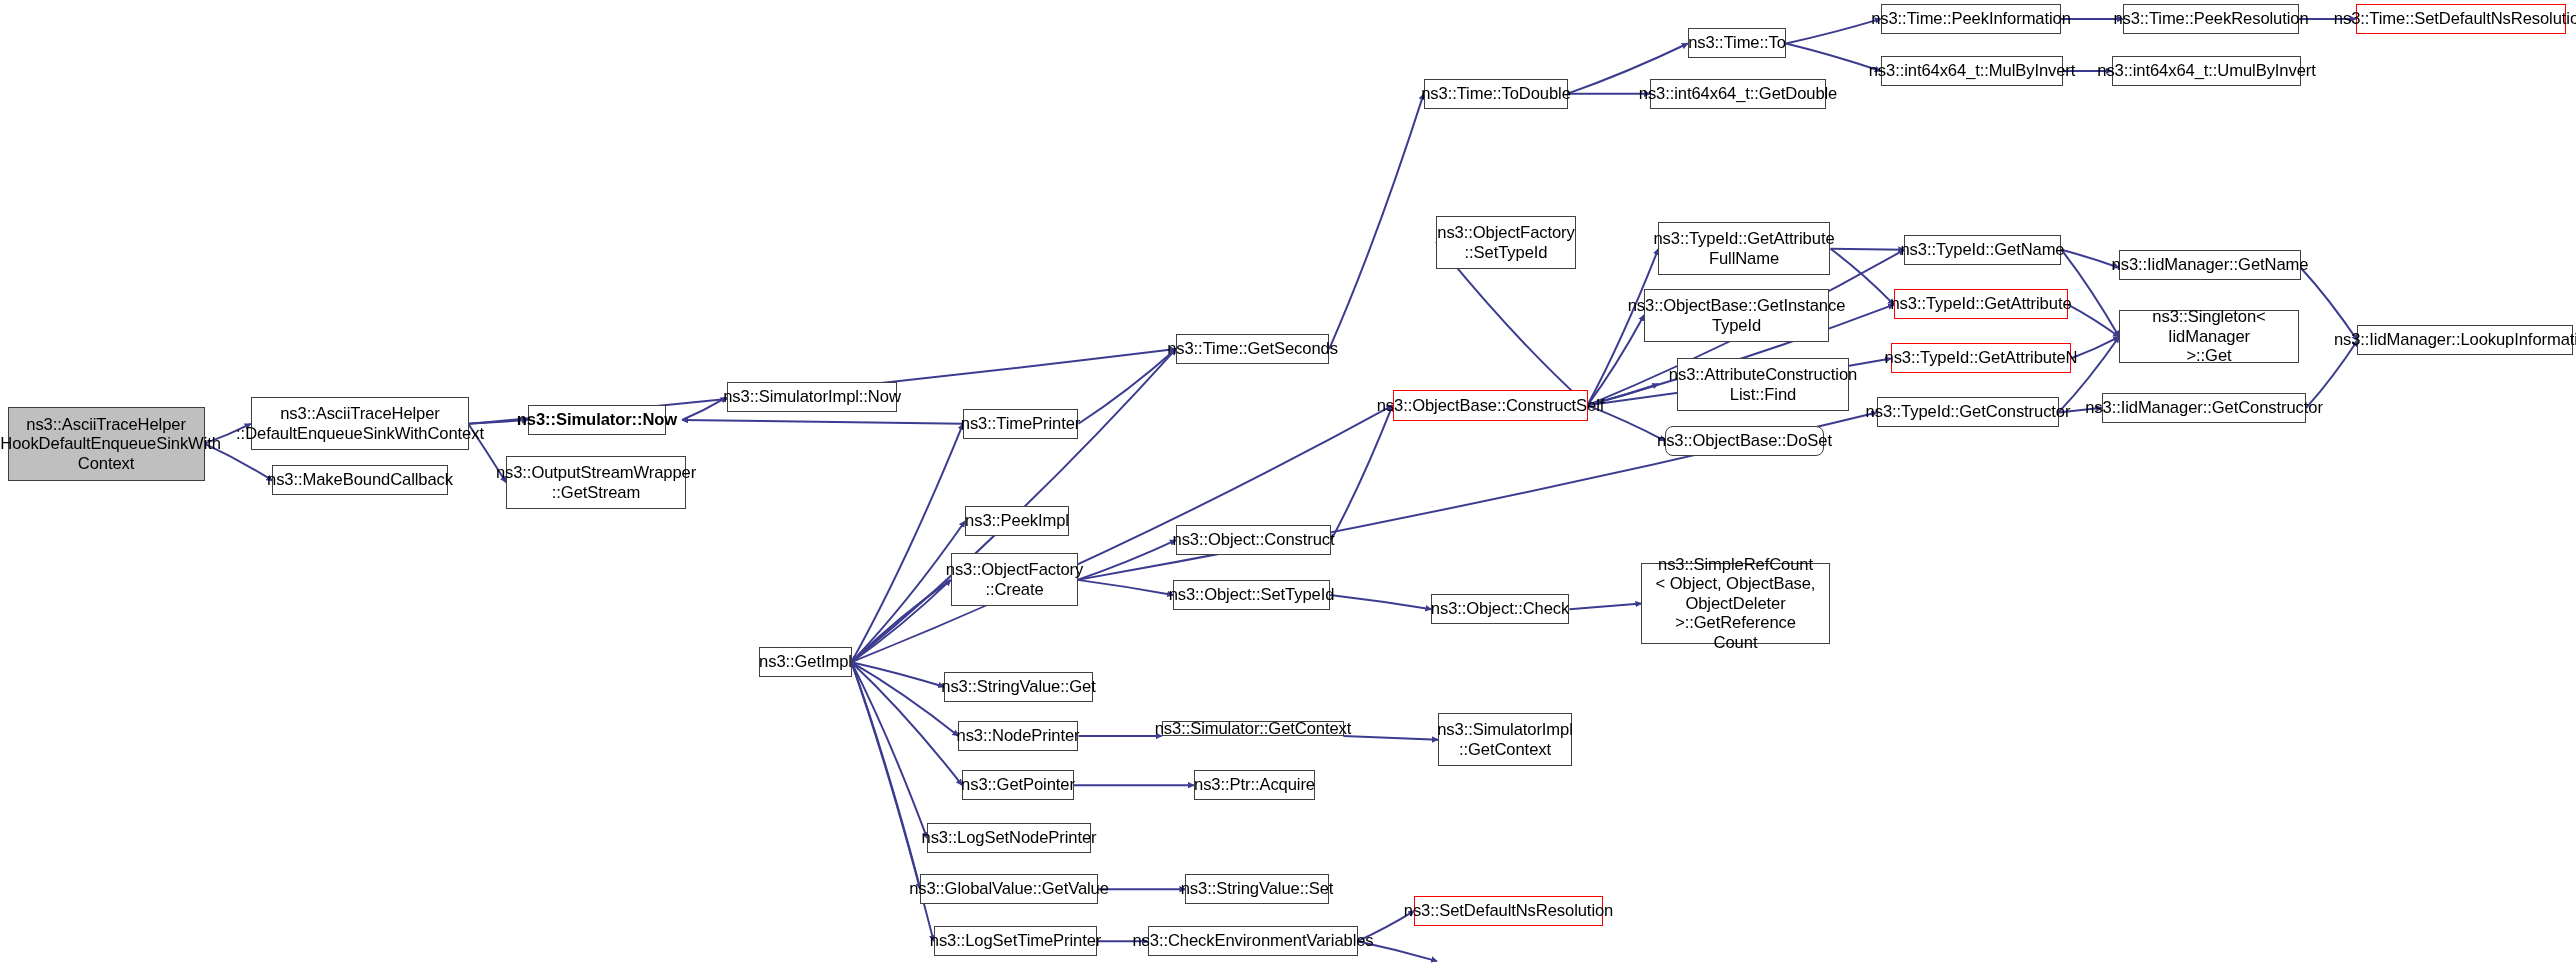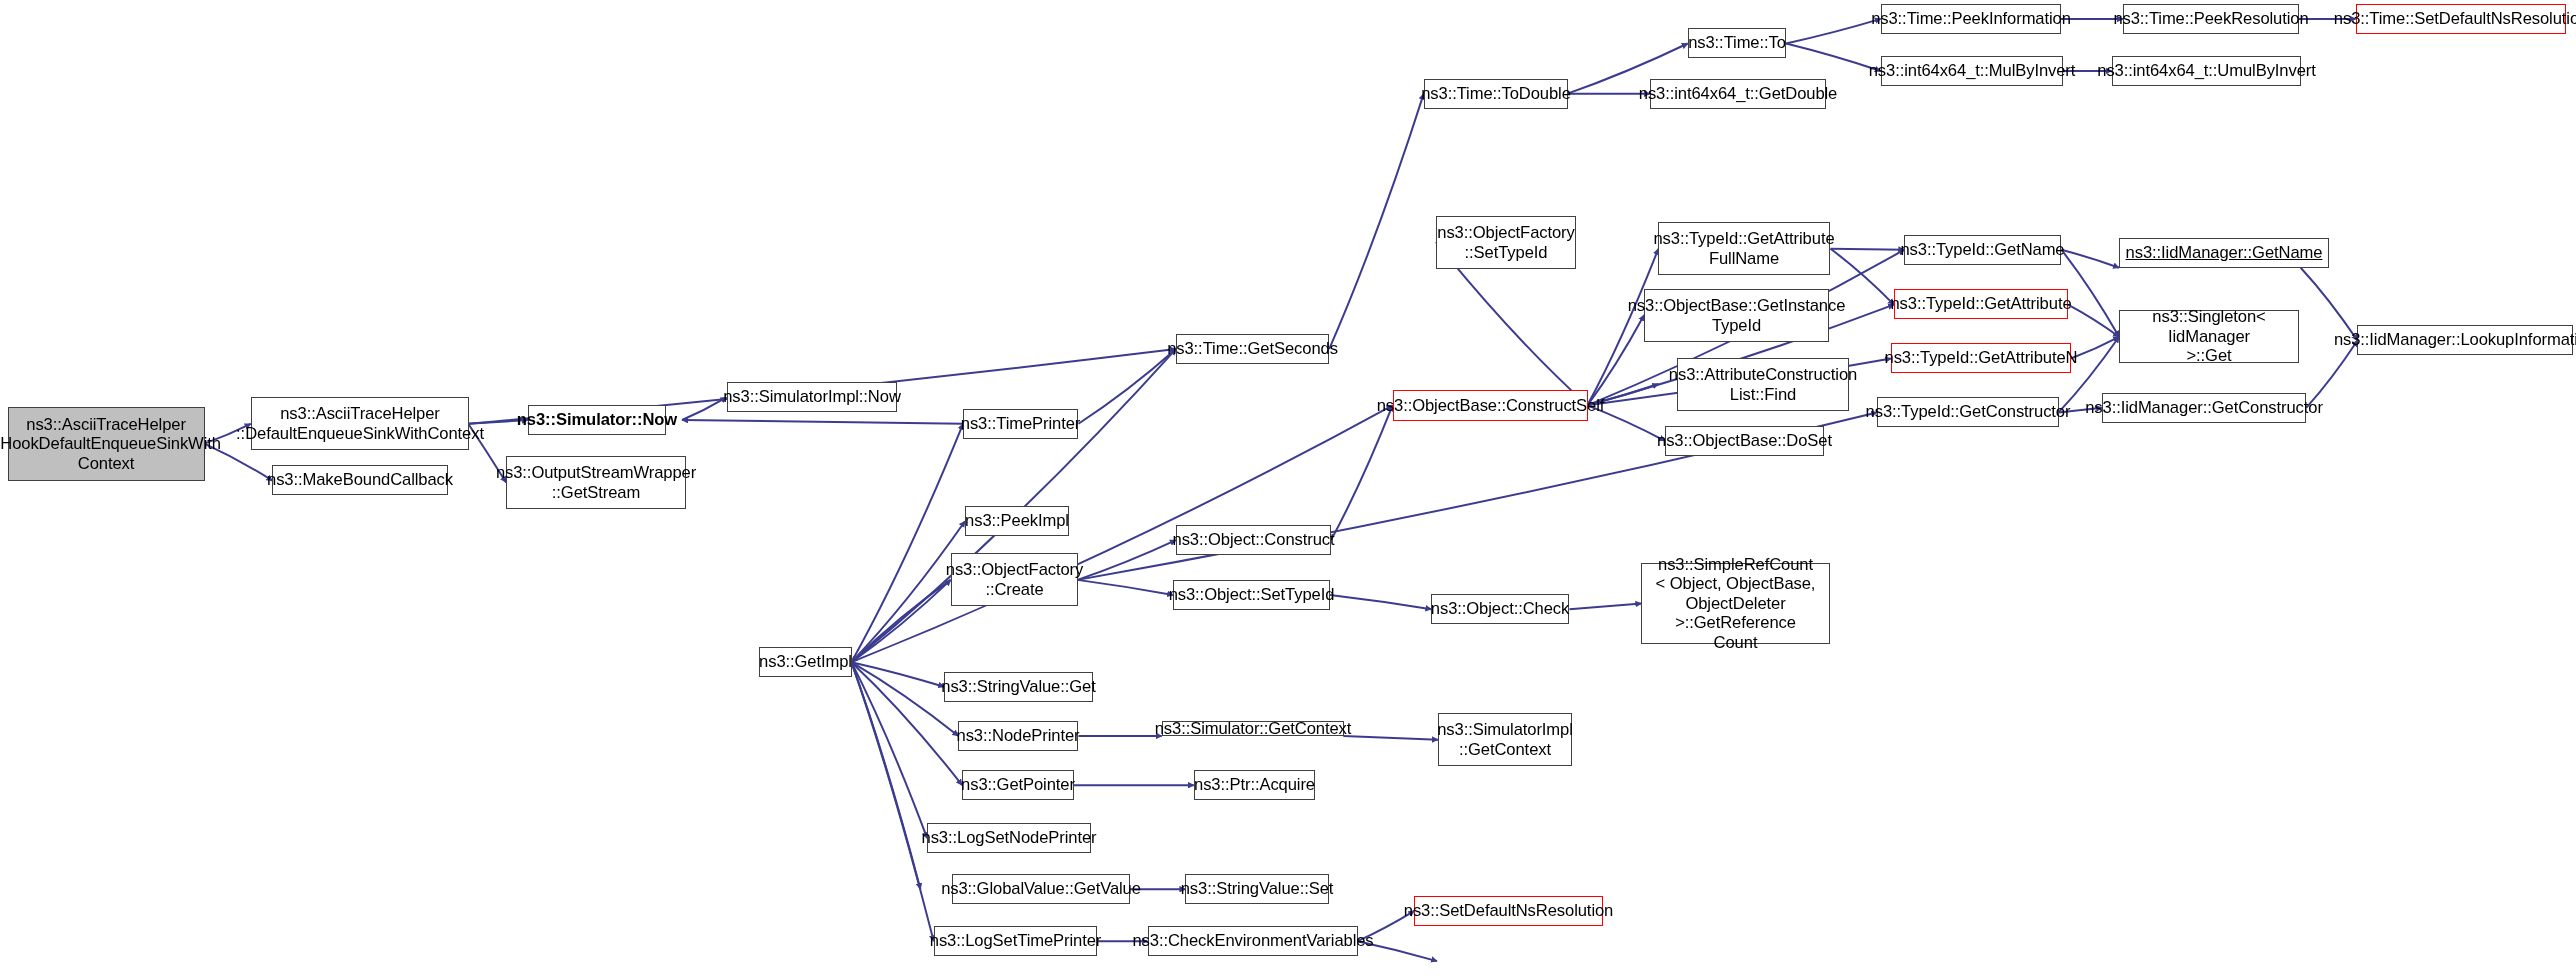--- a/index.html
+++ b/index.html
@@ -141,27 +141,27 @@
     <div class="node" style="left: 2112px; top: 56px; width: 189px; height: 30px;">ns3::int64x64_t::UmulByInvert</div>
     <div class="node alert" style="left: 2356px; top: 3.8px; width: 210px; height: 30px;">ns3::Time::SetDefaultNsResolution</div>
     <div class="node" style="left: 1436px; top: 216px; width: 140px; height: 53px;">ns3::ObjectFactory
 ::SetTypeId</div>
     <div class="node" style="left: 1658px; top: 222px; width: 172px; height: 53px;">ns3::TypeId::GetAttribute
 FullName</div>
     <div class="node" style="left: 1644px; top: 289px; width: 185px; height: 53px;">ns3::ObjectBase::GetInstance
 TypeId</div>
     <div class="node" style="left: 1658px; top: 358px; width: 172px; height: 53px; margin-left: 19px;">ns3::AttributeConstruction
 List::Find</div>
-    <div class="node" style="left: 1665px; top: 426px; width: 159px; height: 30px;">ns3::ObjectBase::DoSet</div>
+    <div class="node" style="left: 1665px; top: 426px; width: 159px; height: 30px; border-radius: 8px;">ns3::ObjectBase::DoSet</div>
     <div class="node alert" style="left: 1393px; top: 390px; width: 195px; height: 31px;">ns3::ObjectBase::ConstructSelf</div>
     <div class="node" style="left: 1904px; top: 235px; width: 157px; height: 30px;">ns3::TypeId::GetName</div>
     <div class="node alert" style="left: 1894px; top: 289px; width: 174px; height: 30px;">ns3::TypeId::GetAttribute</div>
     <div class="node alert" style="left: 1891px; top: 343px; width: 180px; height: 30px;">ns3::TypeId::GetAttributeN</div>
     <div class="node" style="left: 1877px; top: 397px; width: 182px; height: 30px;">ns3::TypeId::GetConstructor</div>
-    <div class="node" style="left: 2119px; top: 238px; width: 210px; height: 30px; text-decoration: underline;">ns3::IidManager::GetName</div>
+    <div class="node" style="left: 2119px; top: 250px; width: 182px; height: 30px;">ns3::IidManager::GetName</div>
     <div class="node" style="left: 2119px; top: 310px; width: 180px; height: 53px;">ns3::Singleton&lt; IidManager
 &gt;::Get</div>
     <div class="node" style="left: 2102px; top: 393px; width: 204px; height: 30px;">ns3::IidManager::GetConstructor</div>
     <div class="node" style="left: 2357px; top: 325px; width: 216px; height: 30px;">ns3::IidManager::LookupInformation</div>
     <div class="node" style="left: 965px; top: 506px; width: 104px; height: 30px;">ns3::PeekImpl</div>
     <div class="node" style="left: 951px; top: 553px; width: 127px; height: 53px;">ns3::ObjectFactory
 ::Create</div>
     <div class="node" style="left: 1176px; top: 525px; width: 155px; height: 30px;">ns3::Object::Construct</div>
     <div class="node" style="left: 1173px; top: 580px; width: 157px; height: 30px;">ns3::Object::SetTypeId</div>
     <div class="node" style="left: 1431px; top: 594px; width: 138px; height: 30px;">ns3::Object::Check</div>
@@ -171,20 +171,20 @@
 Count</div>
     <div class="node" style="left: 759px; top: 647px; width: 93px; height: 30px;">ns3::GetImpl</div>
     <div class="node" style="left: 944px; top: 672px; width: 149px; height: 30px;">ns3::StringValue::Get</div>
     <div class="node" style="left: 958px; top: 721px; width: 120px; height: 30px;">ns3::NodePrinter</div>
     <div class="node" style="left: 1162px; top: 721px; width: 182px; height: 15px;">ns3::Simulator::GetContext</div>
     <div class="node" style="left: 1438px; top: 713px; width: 134px; height: 53px;">ns3::SimulatorImpl
 ::GetContext</div>
     <div class="node" style="left: 962px; top: 770px; width: 112px; height: 30px;">ns3::GetPointer</div>
     <div class="node" style="left: 1194px; top: 770px; width: 121px; height: 30px;">ns3::Ptr::Acquire</div>
     <div class="node" style="left: 927px; top: 823px; width: 164px; height: 30px;">ns3::LogSetNodePrinter</div>
-    <div class="node" style="left: 920px; top: 874px; width: 178px; height: 30px; margin-left: 32px;">ns3::GlobalValue::GetValue</div>
+    <div class="node" style="left: 920px; top: 874px; width: 178px; height: 30px;">ns3::GlobalValue::GetValue</div>
     <div class="node" style="left: 1185px; top: 874px; width: 144px; height: 30px;">ns3::StringValue::Set</div>
     <div class="node" style="left: 934px; top: 926px; width: 163px; height: 30px;">ns3::LogSetTimePrinter</div>
     <div class="node" style="left: 1148px; top: 926px; width: 210px; height: 30px;">ns3::CheckEnvironmentVariables</div>
     <div class="node alert" style="left: 1414px; top: 896px; width: 189px; height: 30px;">ns3::SetDefaultNsResolution</div>
     <div class="node alert" style="left: 1437px; top: 990px; width: 163px; height: 30px; padding-left: 24px;">ns3::ComponentExists</div>
   </div>
 
 
 </body></html>

